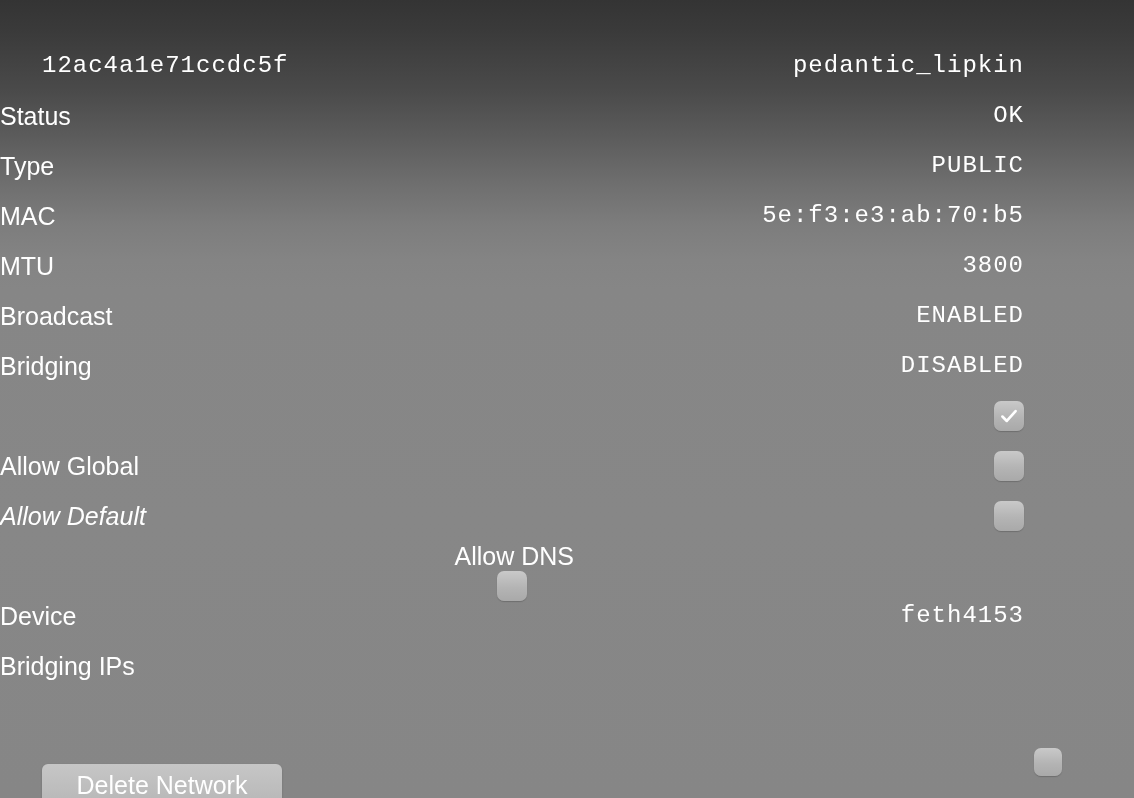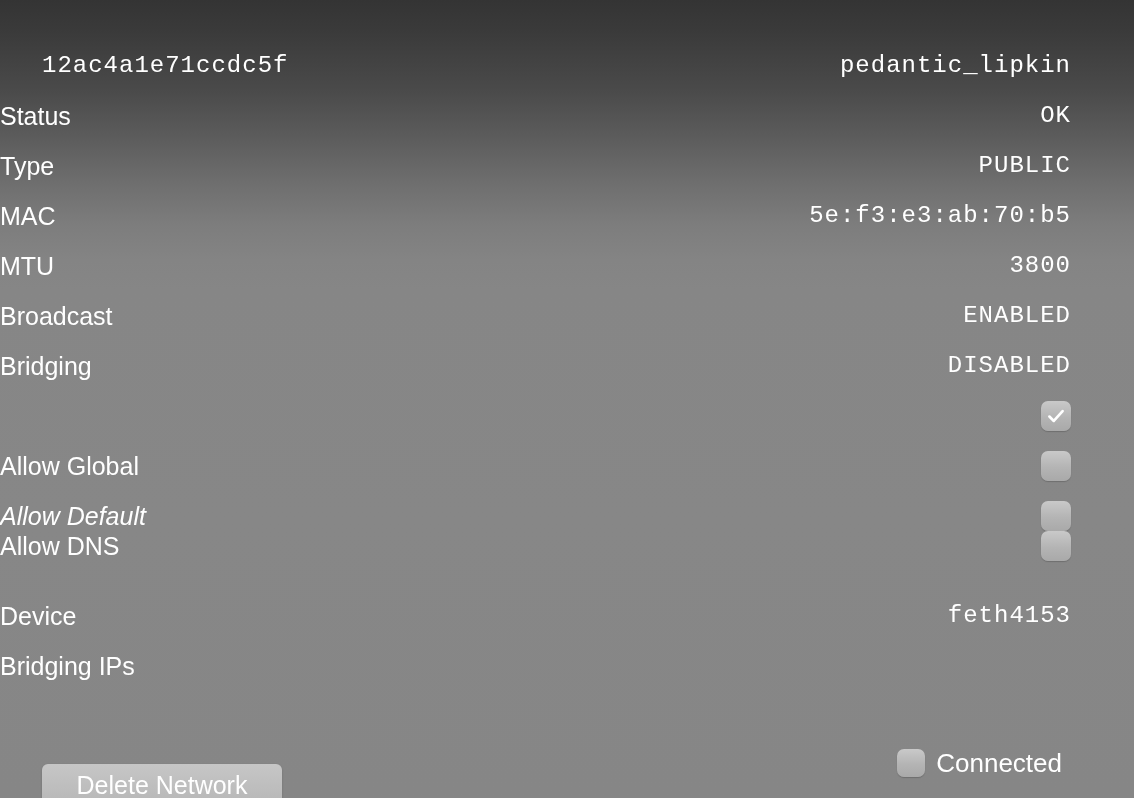--- a/index.html
+++ b/index.html
@@ -66,21 +66,21 @@
     width: 183px;
     font-size: 24px;
     letter-spacing: 1px;
   }
 
   .value-wrap {
     flex: 1;
     display: flex;
     justify-content: flex-end;
     align-items: center;
-    padding-right: 63px;
+    padding-right: 110px;
   }
 
   .value {
     color: #ffffff;
     font-family: "Liberation Mono", "DejaVu Sans Mono", monospace;
     font-size: 24px;
     line-height: 30px;
     letter-spacing: 1px;
     white-space: nowrap;
     text-align: right;
@@ -216,21 +216,21 @@
       <div class="row" style="top: 491px; font-style: italic;">
         <div class="label">Allow Default</div>
         <div class="value-wrap">
           <div class="checkbox unchecked">
             <svg width="22" height="22" viewBox="0 0 20 20" aria-hidden="true">
               <path d="M4 10.5 L8 14.5 L16 5.5" fill="none" stroke="#ffffff" stroke-width="2.4" stroke-linecap="round" stroke-linejoin="round"></path>
             </svg>
           </div>
         </div>
       </div>
-      <div class="row" style="top: 521px;">
+      <div class="row" style="top: 541px; flex-direction: column;">
         <div class="label">Allow DNS</div>
         <div class="value-wrap">
           <div class="checkbox unchecked">
             <svg width="22" height="22" viewBox="0 0 20 20" aria-hidden="true">
               <path d="M4 10.5 L8 14.5 L16 5.5" fill="none" stroke="#ffffff" stroke-width="2.4" stroke-linecap="round" stroke-linejoin="round"></path>
             </svg>
           </div>
         </div>
       </div>
       <div class="row" style="top: 591px;">
@@ -245,16 +245,15 @@
     </div>
 
   <button id="delete-btn">Delete Network</button>
 
   <div id="connected-group">
     <div class="checkbox unchecked">
       <svg width="20" height="20" viewBox="0 0 20 20" aria-hidden="true">
         <path d="M4 10.5 L8 14.5 L16 5.5" fill="none" stroke="#ffffff" stroke-width="2.4" stroke-linecap="round" stroke-linejoin="round"></path>
       </svg>
     </div>
-    <span id="connected-label">Connected</span>
   </div>
 
 </div>
 
 </body></html>

